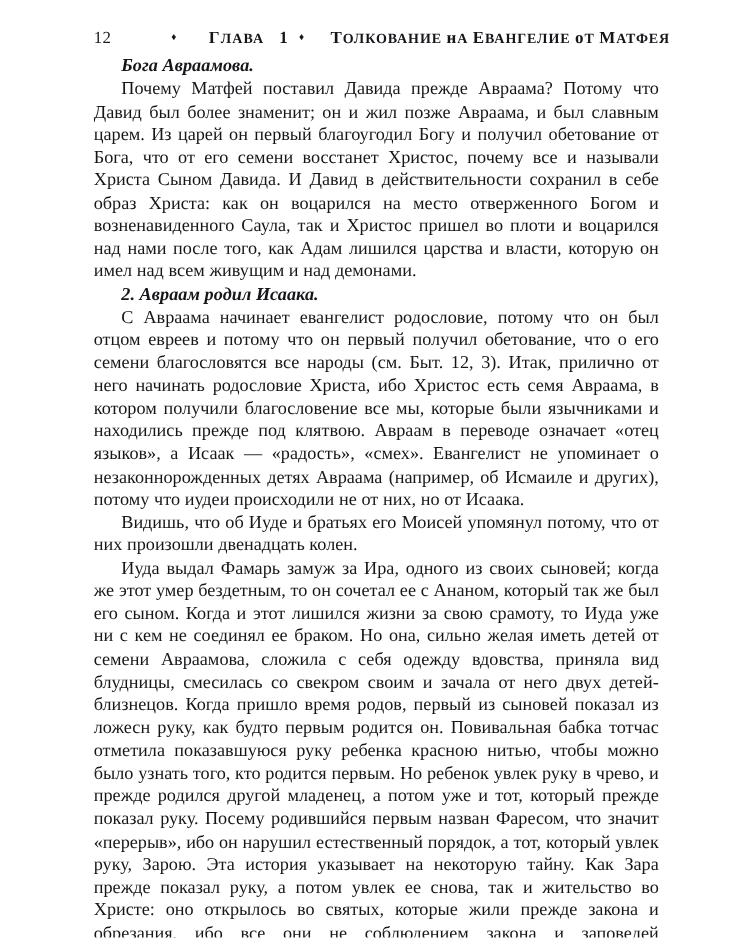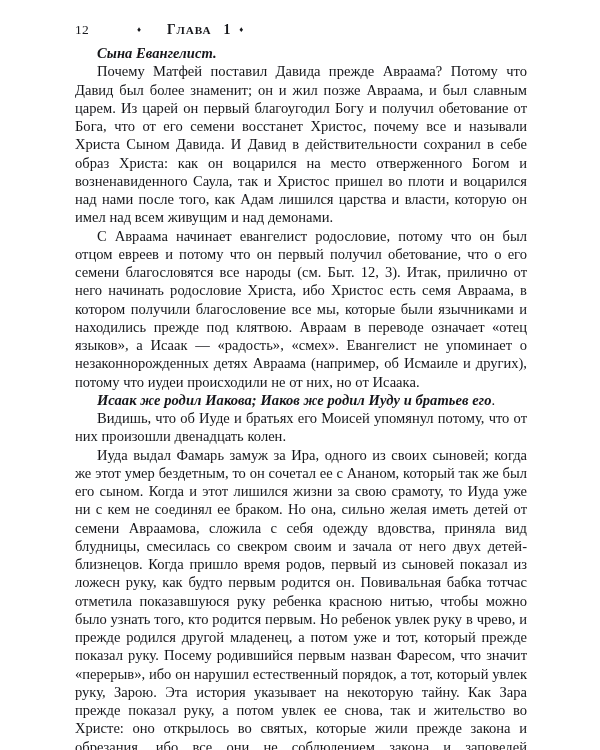--- a/index.html
+++ b/index.html
@@ -117,25 +117,26 @@
 
 <div class="page">
 
   <div class="running-head">
     <span class="folio">12</span>
     <span class="head-center">
       <span class="diamond">♦</span>
       <span class="chapter-label"><span class="cap">Г</span>ЛАВА</span>
       <span class="chapter-num">1</span>
       <span class="diamond">♦</span>
+      <span class="book-title"><span class="cap">Т</span>ОЛКОВАНИЕ <span class="cap">н</span>А <span class="cap">Е</span>ВАНГЕЛИЕ <span class="cap">о</span>Т <span class="cap">М</span>АТФЕЯ</span>
     </span>
   </div>
 
   <div class="textblock" id="textblock">
-      <p class="heading"><span>Сына Евангелист.</span></p>
+      <p class="heading"><span>Бога Авраамова.</span></p>
       <p class="para"><span>Почему Матфей поставил Давида прежде Авраама? Потому что Давид был более знаменит; он и жил позже Авраама, и был славным царем. Из царей он первый благоугодил Богу и получил обетование от Бога, что от его семени восстанет Христос, почему все и называли Христа Сыном Давида. И Давид в действительности сохранил в себе образ Христа: как он воцарился на место отверженного Богом и возненавиденного Саула, так и Христос пришел во плоти и воцарился над нами после того, как Адам лишился царства и власти, которую он имел над всем живущим и над демонами.</span></p>
+      <p class="heading"><span>2. Авраам родил Исаака.</span></p>
       <p class="para"><span>С Авраама начинает евангелист родословие, потому что он был отцом евреев и потому что он первый получил обетование, что о его семени благословятся все народы (см. Быт. 12, 3). Итак, прилично от него начинать родословие Христа, ибо Христос есть семя Авраама, в котором получили благословение все мы, которые были язычниками и находились прежде под клятвою. Авраам в переводе означает «отец языков», а Исаак — «радость», «смех». Евангелист не упоминает о незаконнорожденных детях Авраама (например, об Исмаиле и других), потому что иудеи происходили не от них, но от Исаака.</span></p>
-      <p class="heading"><span>Исаак же родил Иакова; Иаков же родил Иуду и братьев его</span><span class="tail">.</span></p>
       <p class="para"><span>Видишь, что об Иуде и братьях его Моисей упомянул потому, что от них произошли двенадцать колен.</span></p>
       <p class="para"><span>Иуда выдал Фамарь замуж за Ира, одного из своих сыновей; когда же этот умер бездетным, то он сочетал ее с Ананом, который так же был его сыном. Когда и этот лишился жизни за свою срамоту, то Иуда уже ни с кем не соединял ее браком. Но она, сильно желая иметь детей от семени Авраамова, сложила с себя одежду вдовства, приняла вид блудницы, смесилась со свекром своим и зачала от него двух детей-близнецов. Когда пришло время родов, первый из сыновей показал из ложесн руку, как будто первым родится он. Повивальная бабка тотчас отметила показавшуюся руку ребенка красною нитью, чтобы можно было узнать того, кто родится первым. Но ребенок увлек руку в чрево, и прежде родился другой младенец, а потом уже и тот, который прежде показал руку. Посему родившийся первым назван Фаресом, что значит «перерыв», ибо он нарушил естественный порядок, а тот, который увлек руку, Зарою. Эта история указывает на некоторую тайну. Как Зара прежде показал руку, а потом увлек ее снова, так и жительство во Христе: оно открылось во святых, которые жили прежде закона и обрезания, ибо все они не соблюдением закона и заповедей оправдались, но евангельской жизнью. Посмотри на Авраама, который ради Бога оставил отца и дом и отрекся от естества. Посмотри на Иова, Мелхиседека. Но когда пришел закон, таковая жизнь скрылась, и как там после рождения Фареса позже снова Зара вышел из утробы, так и по</span></p>
     </div>
 
 </div>
 
 </body></html>

